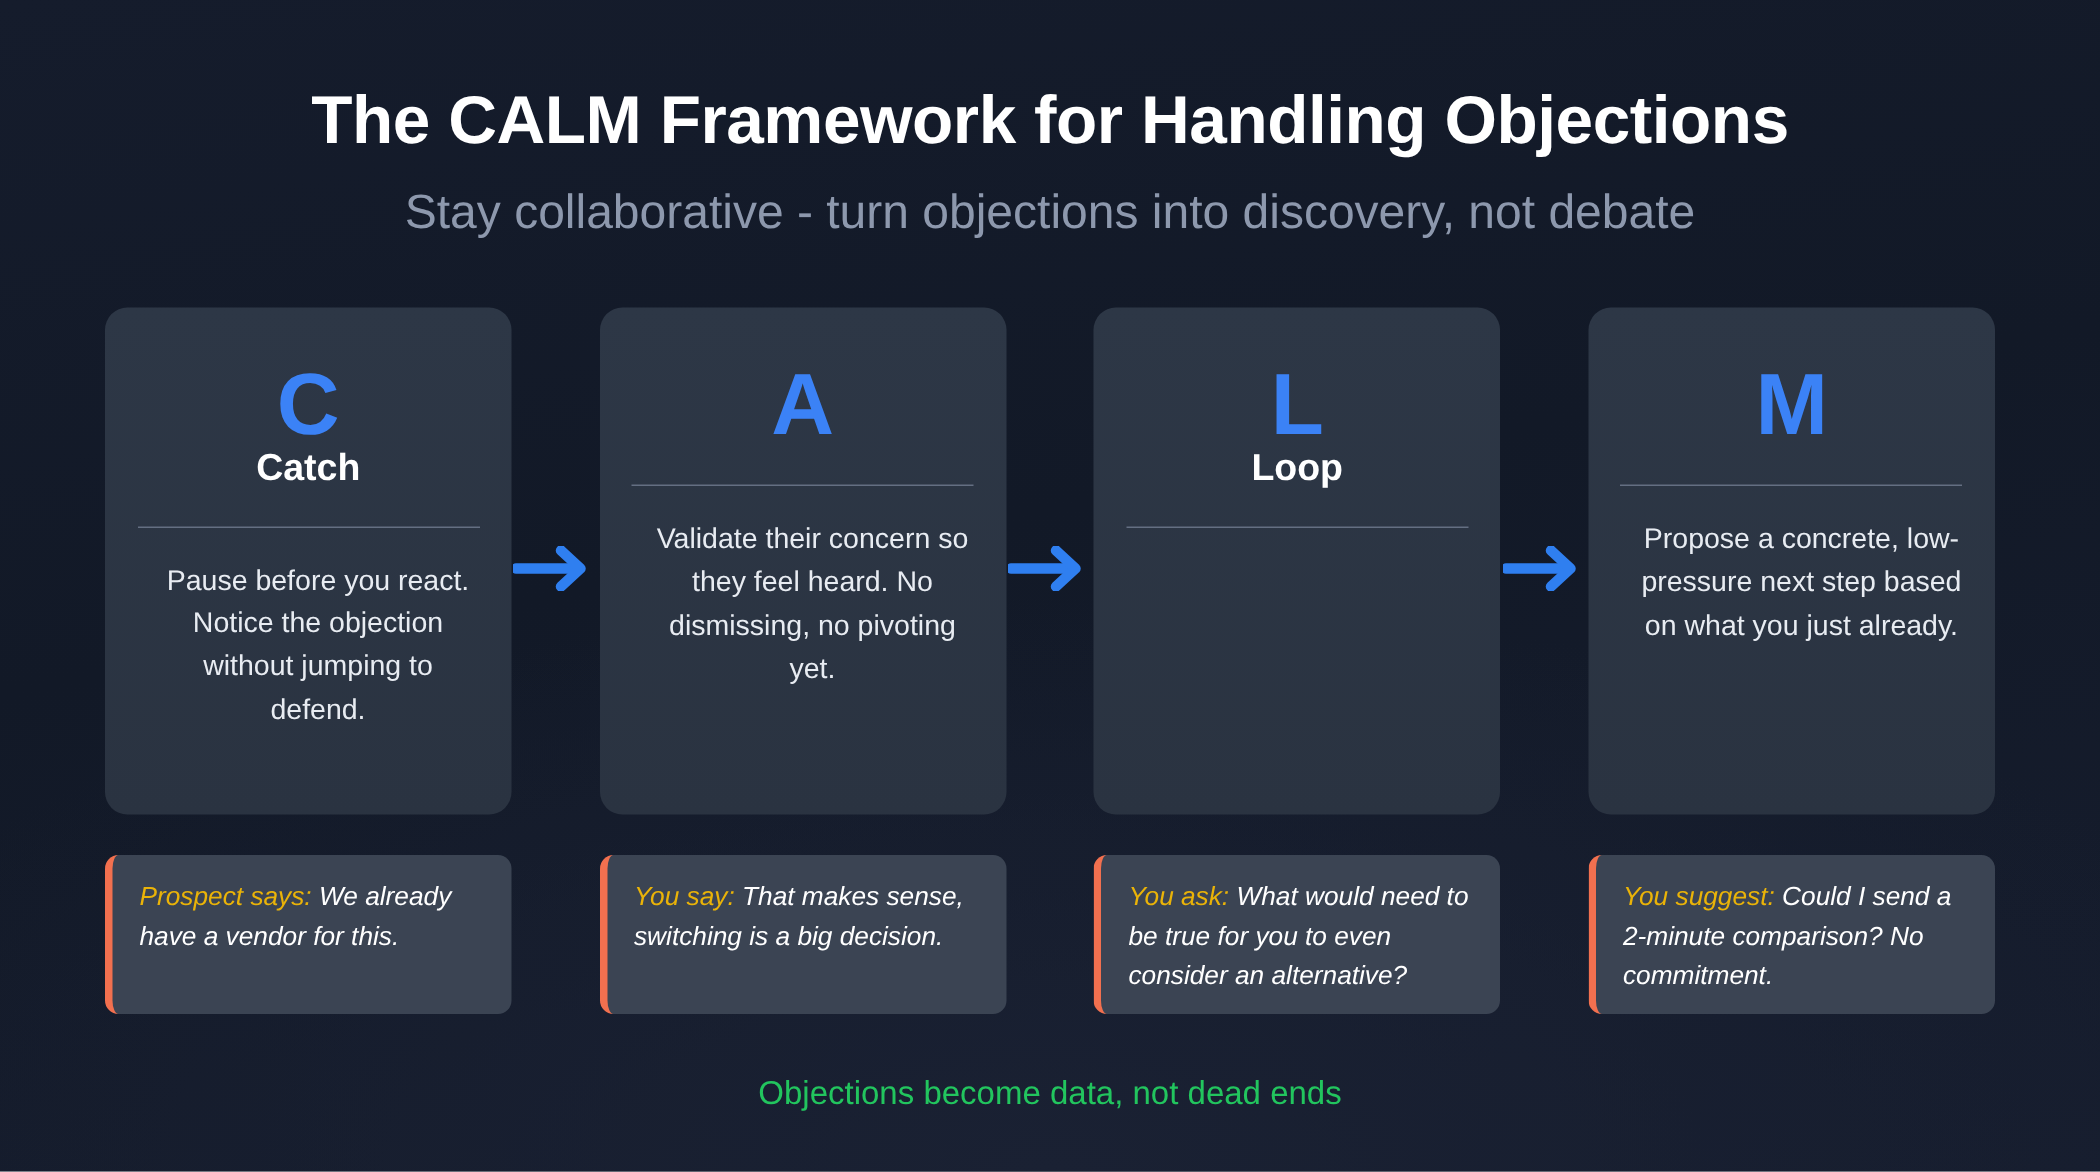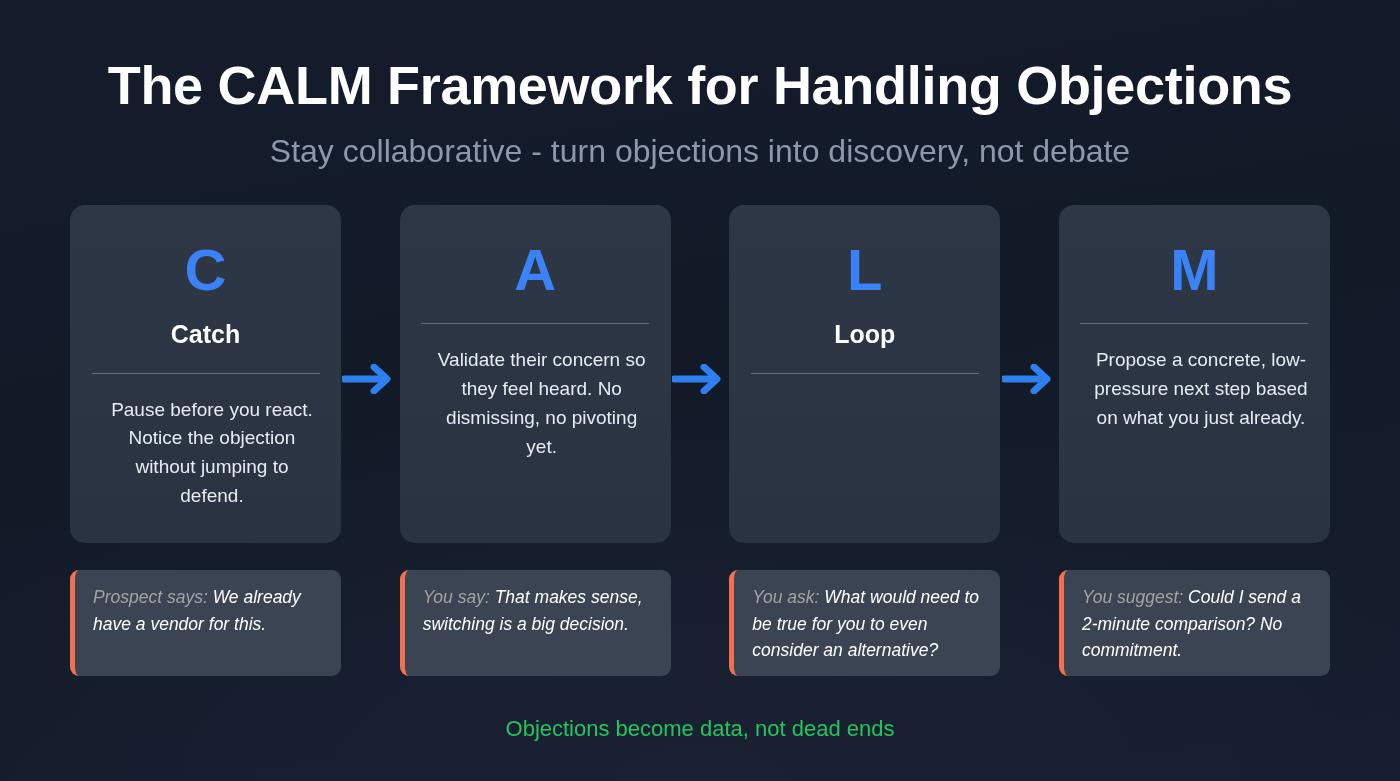--- a/index.html
+++ b/index.html
@@ -25,21 +25,21 @@
 
   
   .header {
     position: absolute;
     top: 54px;
     left: 0;
     width: 1400px;
     text-align: center;
   }
   .title {
-    font-size: 54px;
+    font-size: 45px;
     font-weight: bold;
     color: #ffffff;
     letter-spacing: -0.3px;
     line-height: 1.15;
     margin: 0;
   }
   .subtitle {
     font-size: 32px;
     font-weight: normal;
     color: #8d98ad;
@@ -76,21 +76,20 @@
     font-weight: bold;
     line-height: 1;
     color: #3b82f6;
     margin-top: 8px;
     margin-bottom: 0;
   }
   .card-name {
     font-size: 25px;
     font-weight: bold;
     color: #ffffff;
-    margin-top: 22px;
     text-align: center;
     line-height: 1.1;
   }
   .card-divider {
     width: 228px;
     height: 1px;
     background: #646f82;
     margin-top: 24px;
   }
   .card-desc {
@@ -146,21 +145,21 @@
     width: 58px;
   }
   .quote-text {
     font-size: 17.5px;
     font-style: italic;
     line-height: 1.52;
     color: #ffffff;
     margin: 0;
   }
   .quote-label {
-    color: #a3a3a3;
+    color: #eab308;
     font-style: italic;
   }
 
   
   .footer {
     position: absolute;
     top: 716px;
     left: 0;
     width: 1400px;
     text-align: center;

